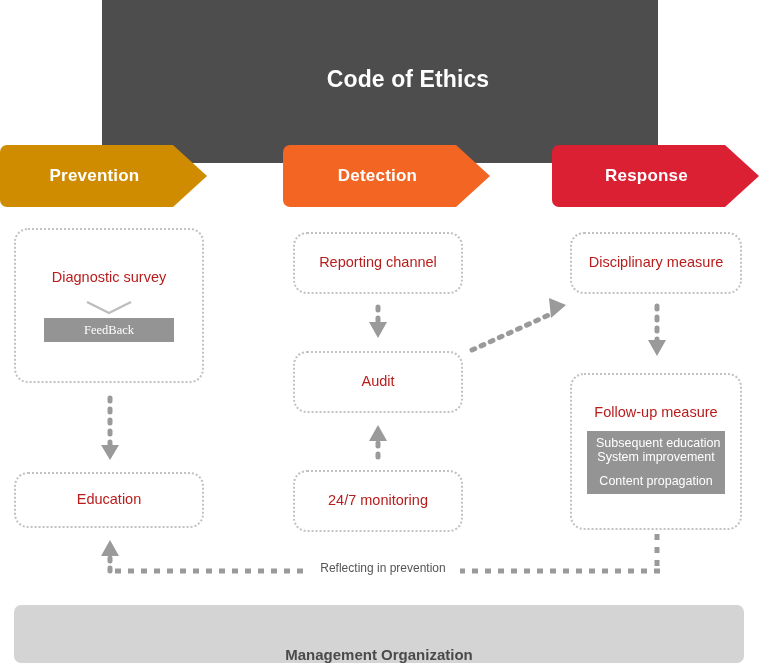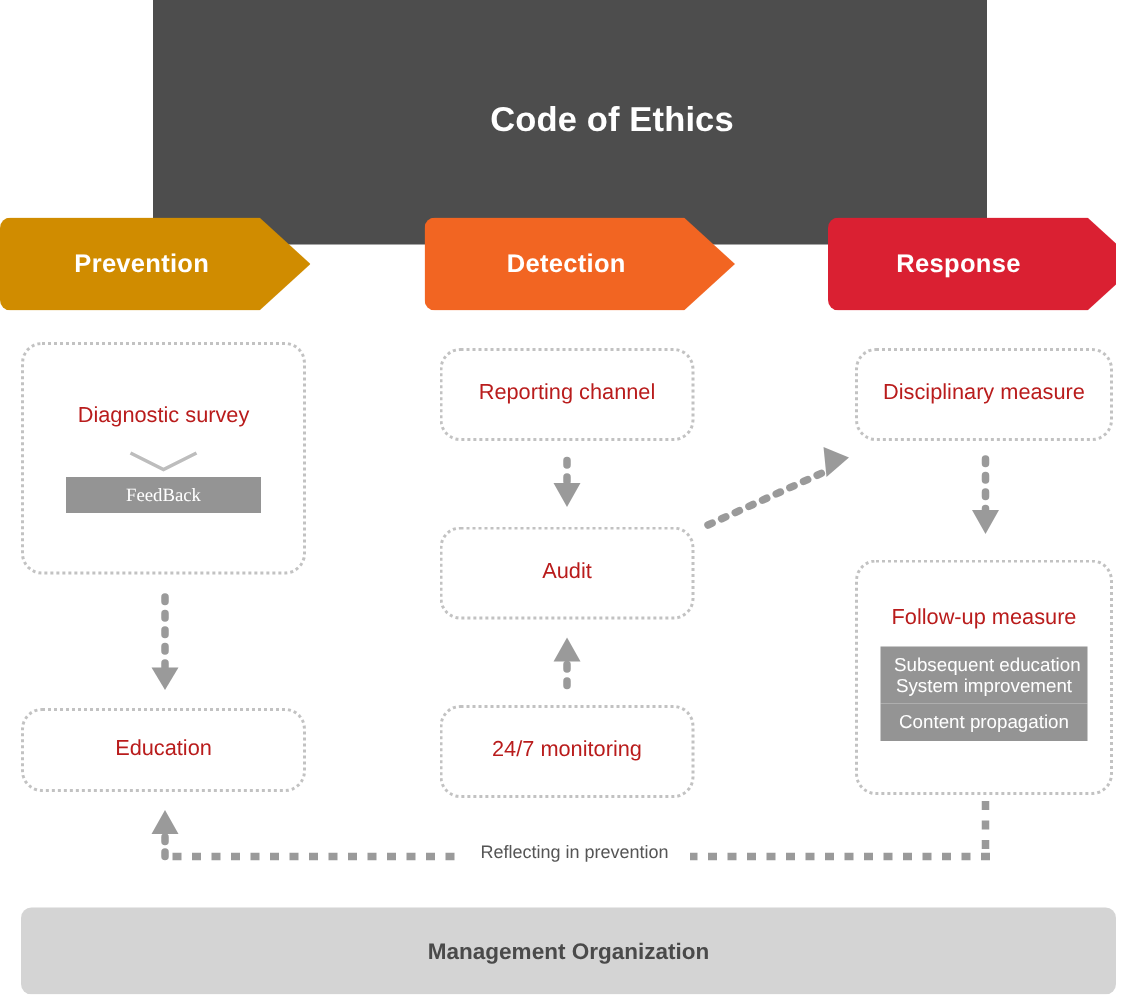--- a/index.html
+++ b/index.html
@@ -76,21 +76,21 @@
     top: 145px;
     width: 207px;
     background: #f26522;
     border-radius: 7px;
     -webkit-clip-path: polygon(0 0, 173px 0, 207px 50%, 173px 100%, 0 100%);
     clip-path: polygon(0 0, 173px 0, 207px 50%, 173px 100%, 0 100%);
   }
   .banner-response {
     left: 552px;
     top: 145px;
-    width: 192px;
+    width: 207px;
     background: #da2032;
     border-radius: 7px;
     -webkit-clip-path: polygon(0 0, 173px 0, 207px 50%, 173px 100%, 0 100%);
     clip-path: polygon(0 0, 173px 0, 207px 50%, 173px 100%, 0 100%);
   }
 
   
   .dbox {
     position: absolute;
     box-sizing: border-box;
@@ -165,21 +165,21 @@
   
   .mgmt-bar {
     position: absolute;
     left: 14px;
     top: 605px;
     width: 730px;
     height: 58px;
     background: #d4d4d4;
     border-radius: 7px;
     display: flex;
-    align-items: center;
+    align-items: flex-end;
     justify-content: center;
     color: #4a4a4a;
     font-size: 15px;
     font-weight: bold;
     box-sizing: border-box;
   }
 </style>
 </head>
 <body>
 

